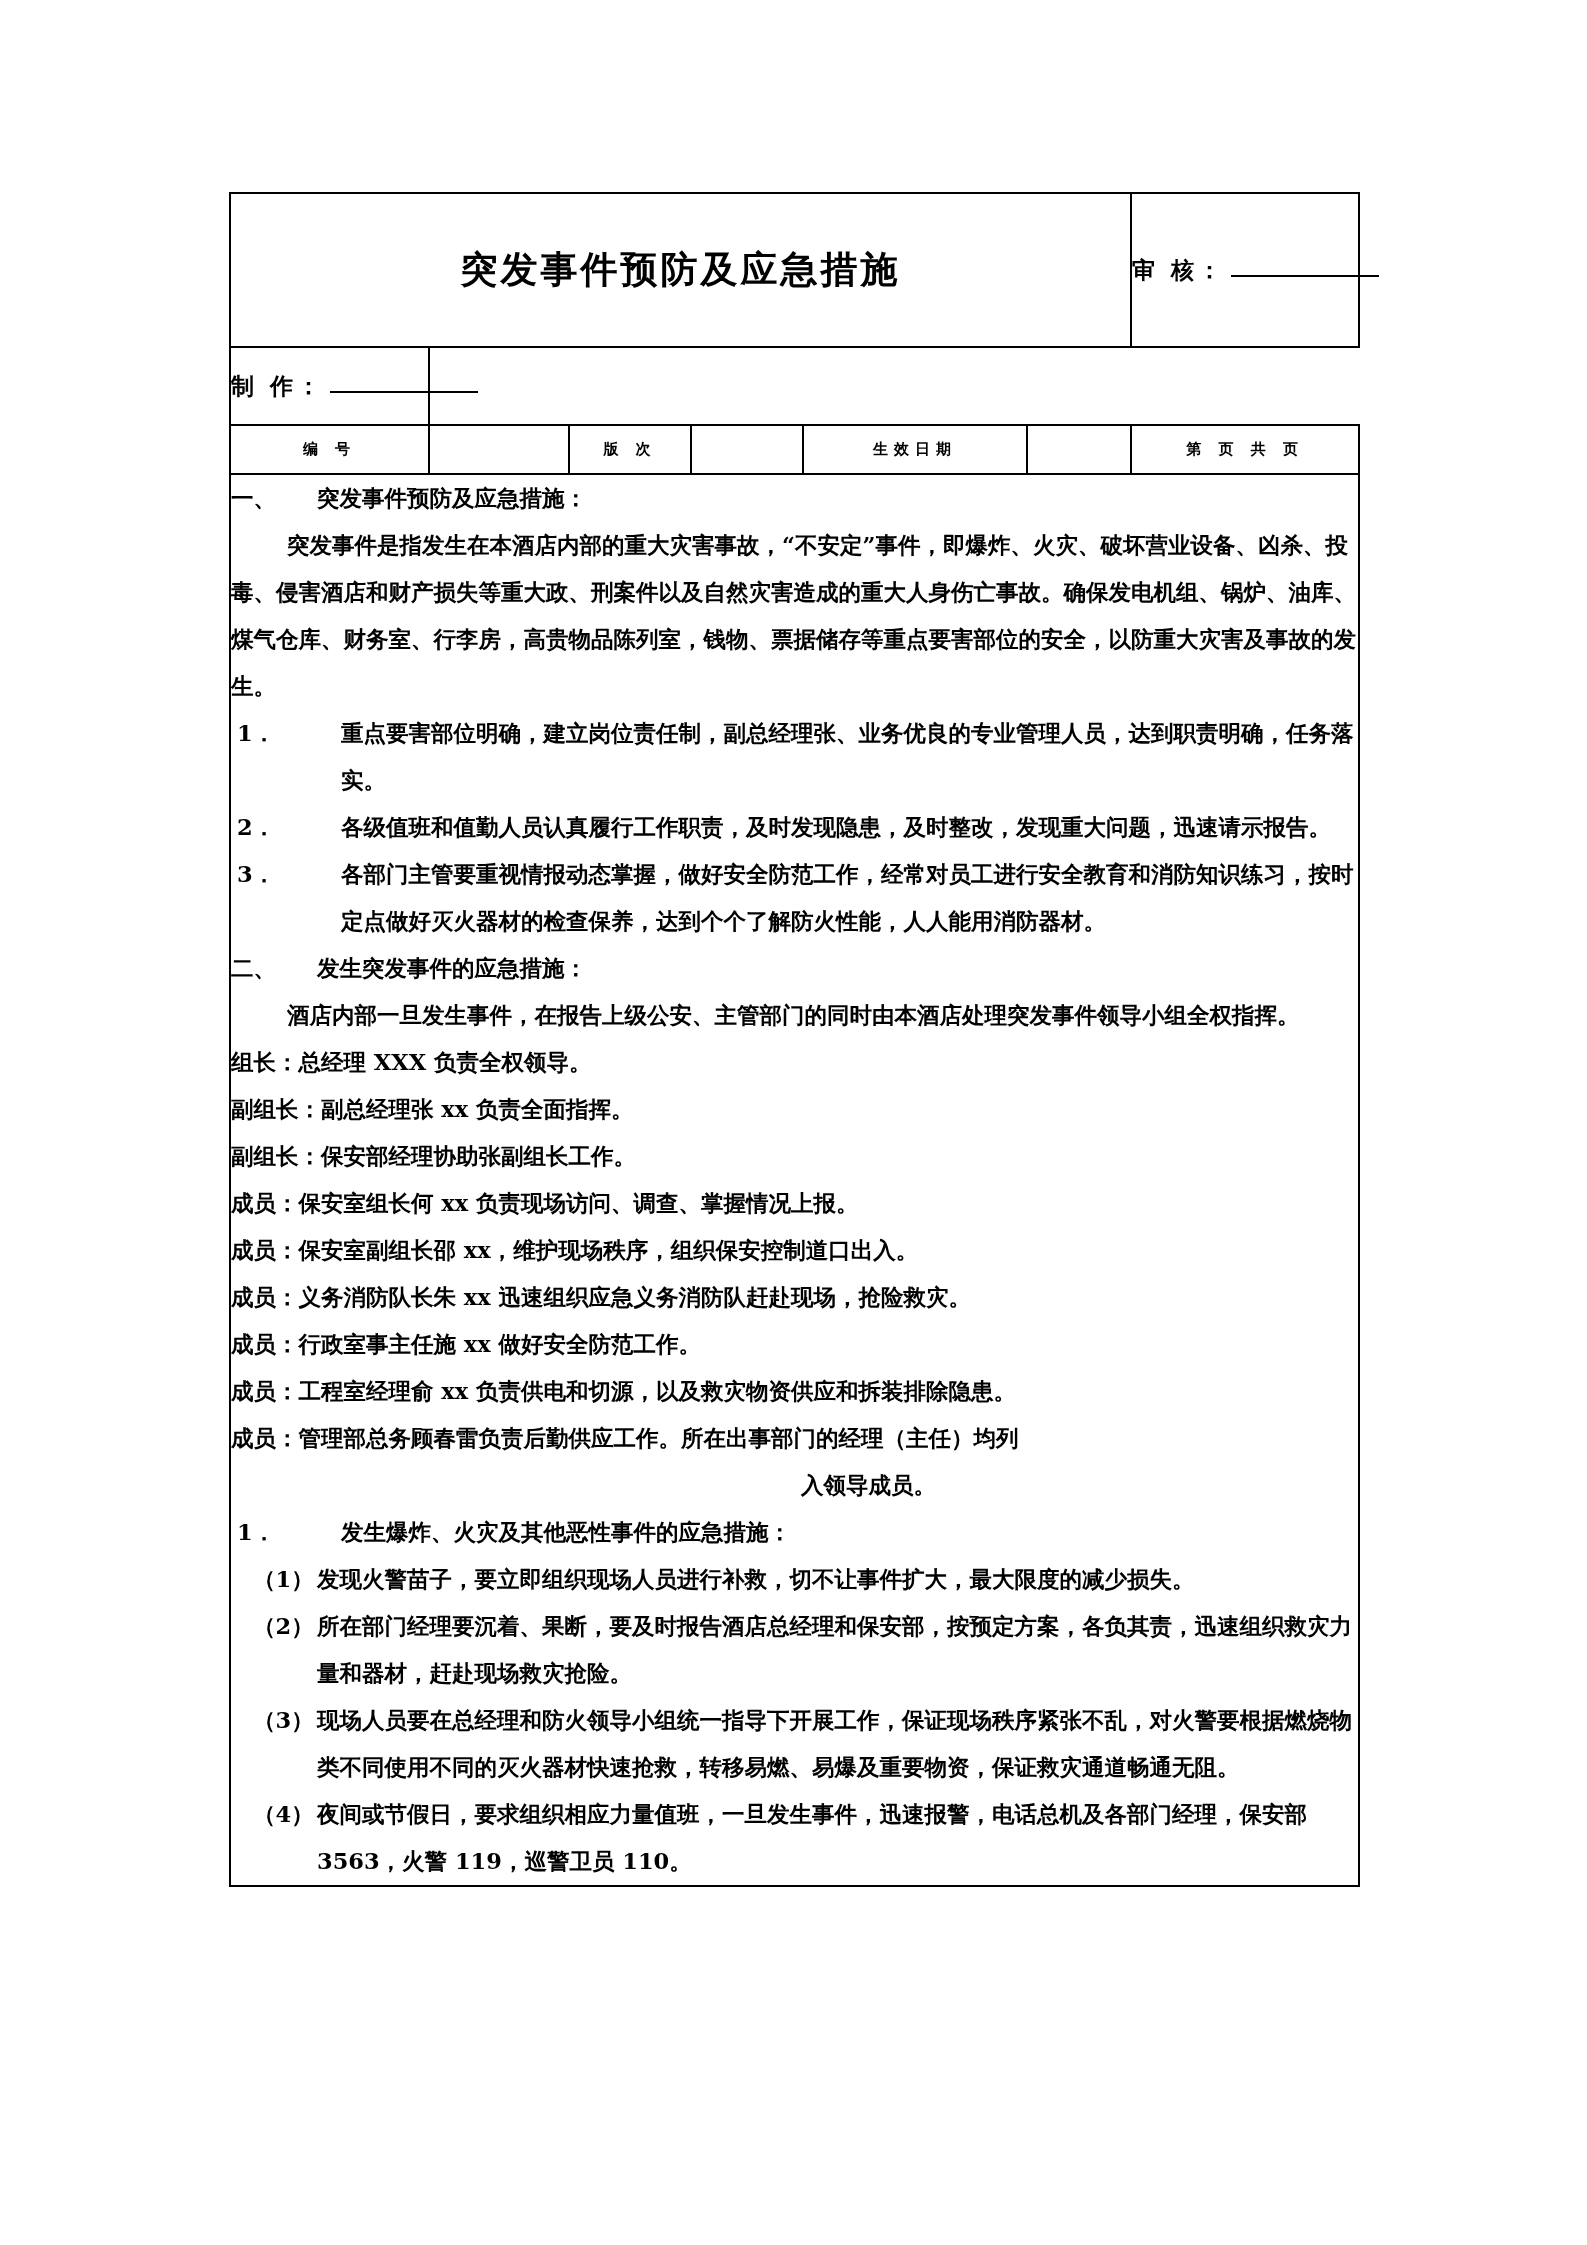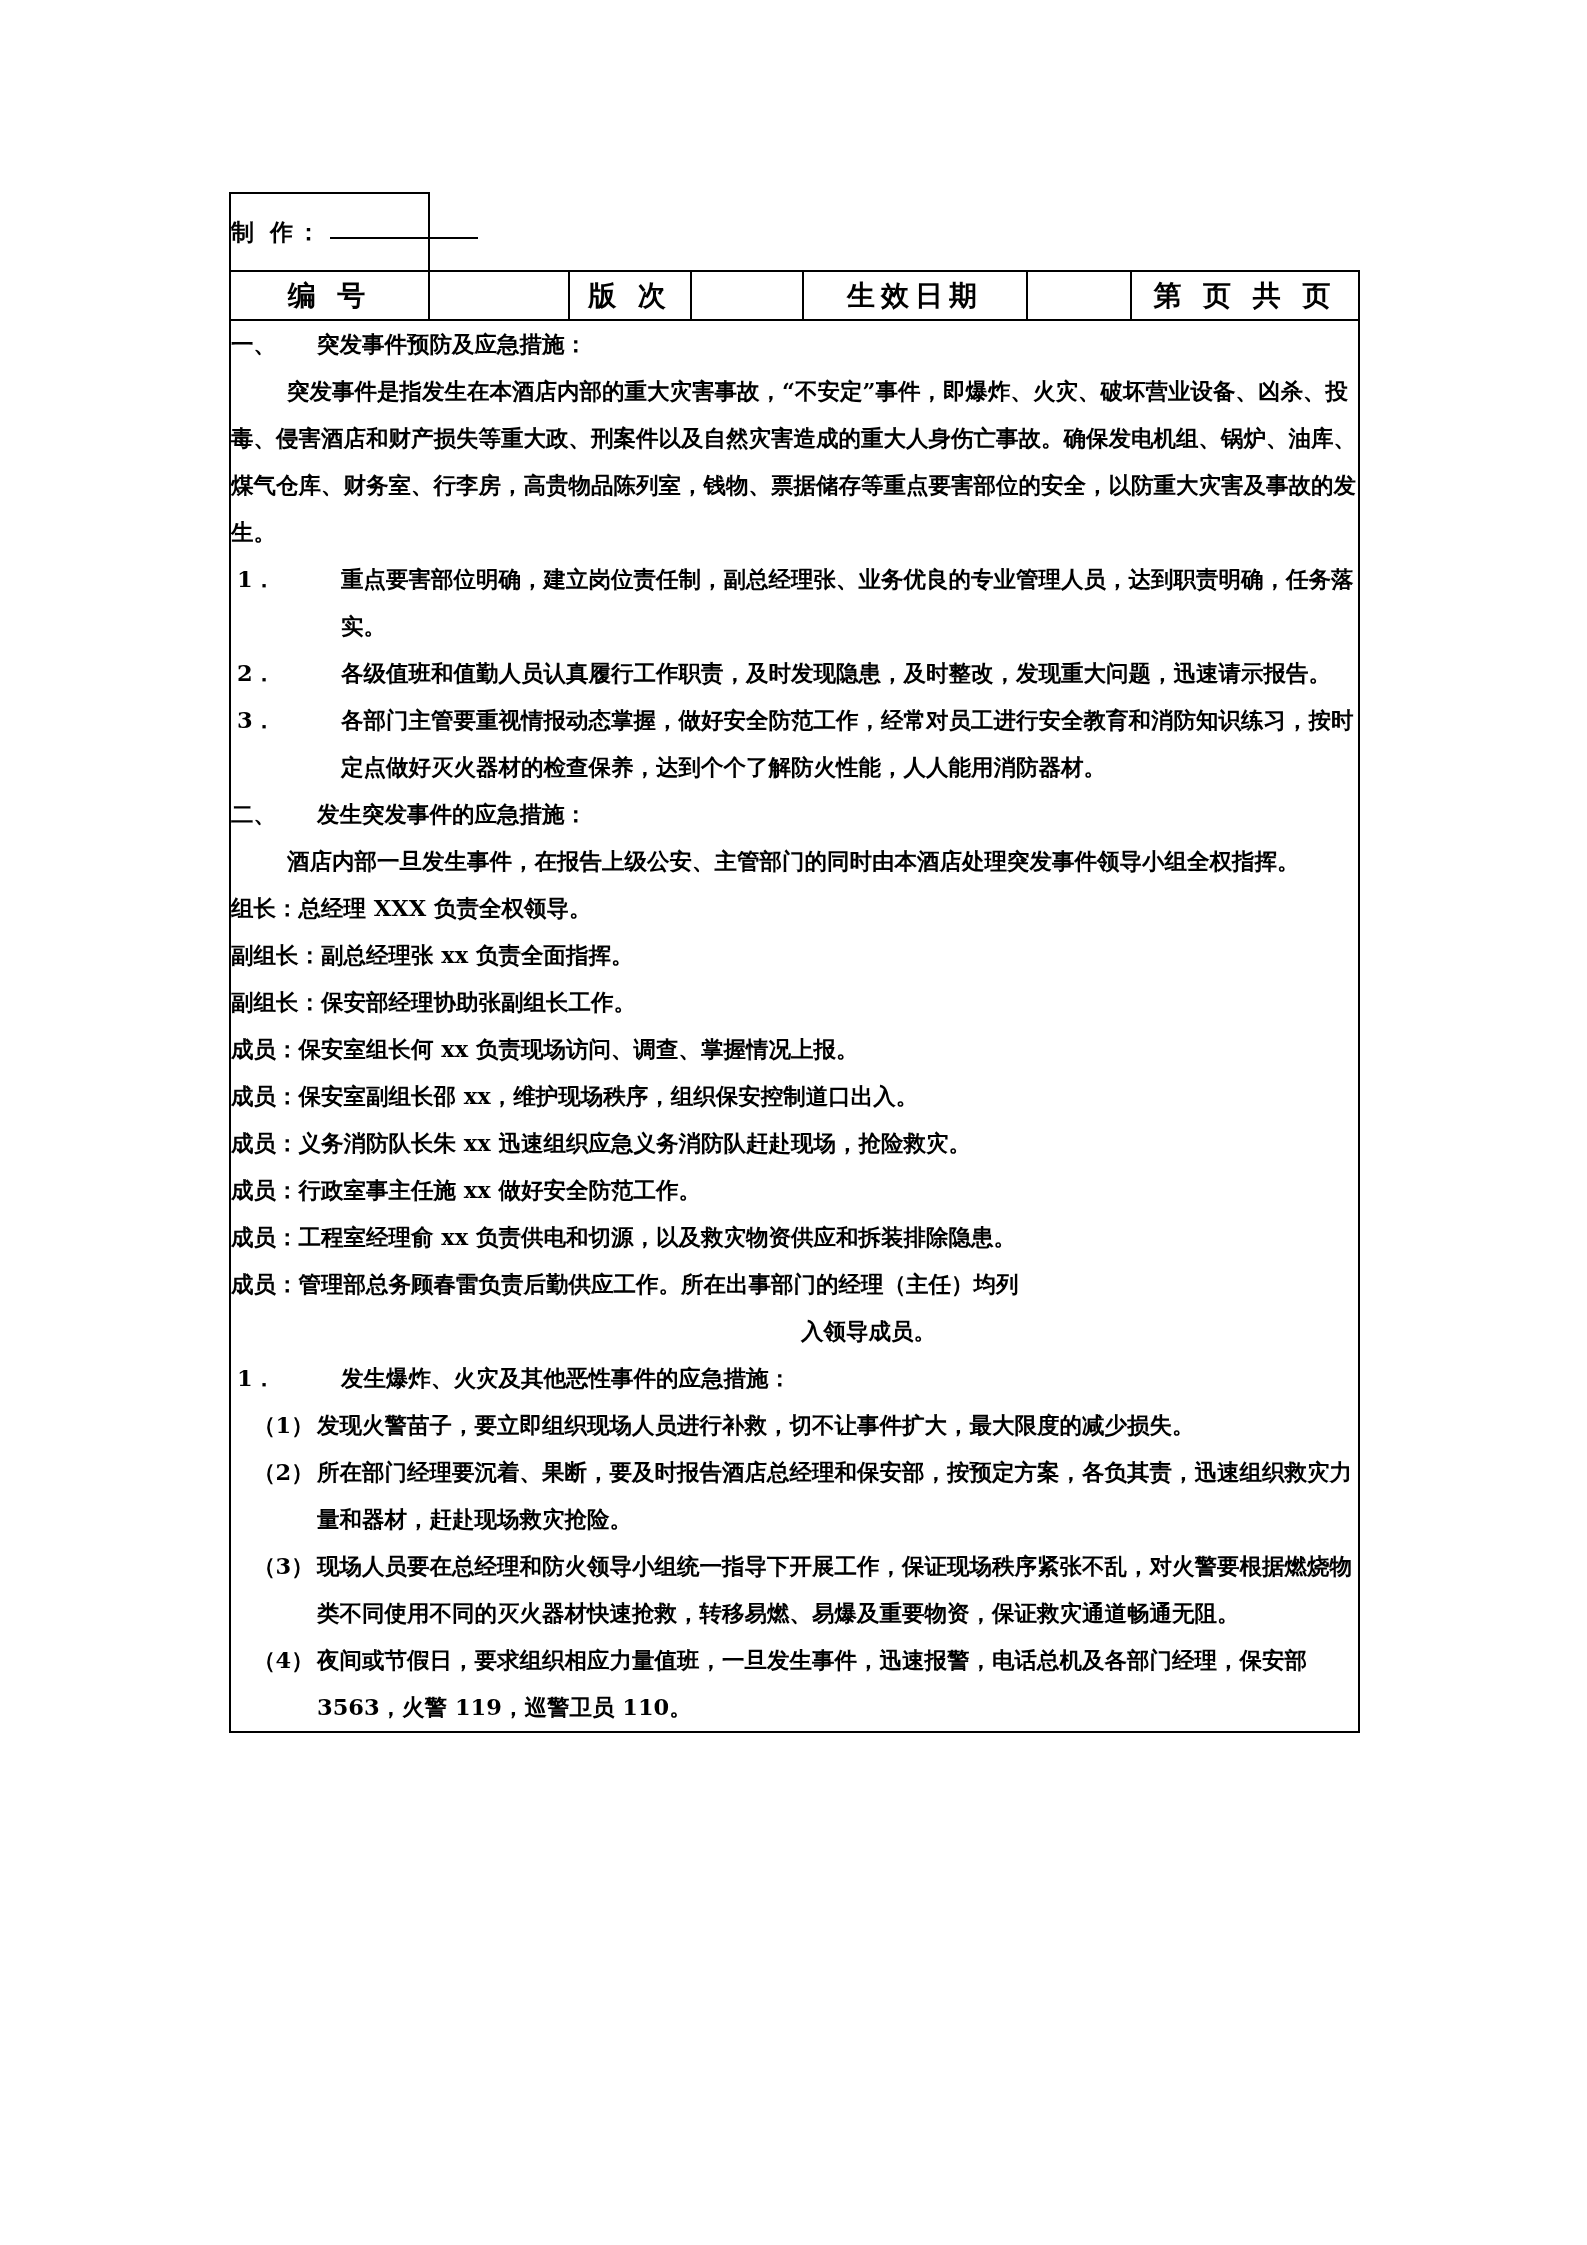--- a/index.html
+++ b/index.html
@@ -67,21 +67,21 @@
     border-bottom: 2px solid #000;
     height: 16px;
     margin-left: 6px;
     vertical-align: 1px;
   }
 
   
   .meta-row td {
     height: 47px;
     text-align: center;
-    font-size: 28px;
+    font-size: 15px;
     font-weight: 600;
     font-family: "DejaVu Sans", "Liberation Sans", sans-serif;
     letter-spacing: 6px;
   }
   .meta-row td.blank { letter-spacing: 0; }
 
   
   .body-cell {
     padding: 14px 14px 20px 14px;
     vertical-align: top;
@@ -129,20 +129,28 @@
       <col style="width:199px">
       <col style="width:140px">
       <col style="width:122px">
       <col style="width:112px">
       <col style="width:224px">
       <col style="width:104px">
       <col style="width:228px">
     </colgroup>
     <tbody>
       <tr>
+        <td class="title-cell" colspan="6">
+          <span class="title-text">突发事件预防及应急措施</span>
+        </td>
+        <td class="sign-cell">
+          <span class="sign-label">审 核：</span><span class="sign-rule"></span>
+        </td>
+      </tr>
+      <tr>
         <td class="sign-cell">
           <span class="sign-label">制 作：</span><span class="sign-rule"></span>
         </td>
       </tr>
       <tr class="meta-row">
         <td>编 号</td>
         <td class="blank"></td>
         <td>版 次</td>
         <td class="blank"></td>
         <td>生效日期</td>

